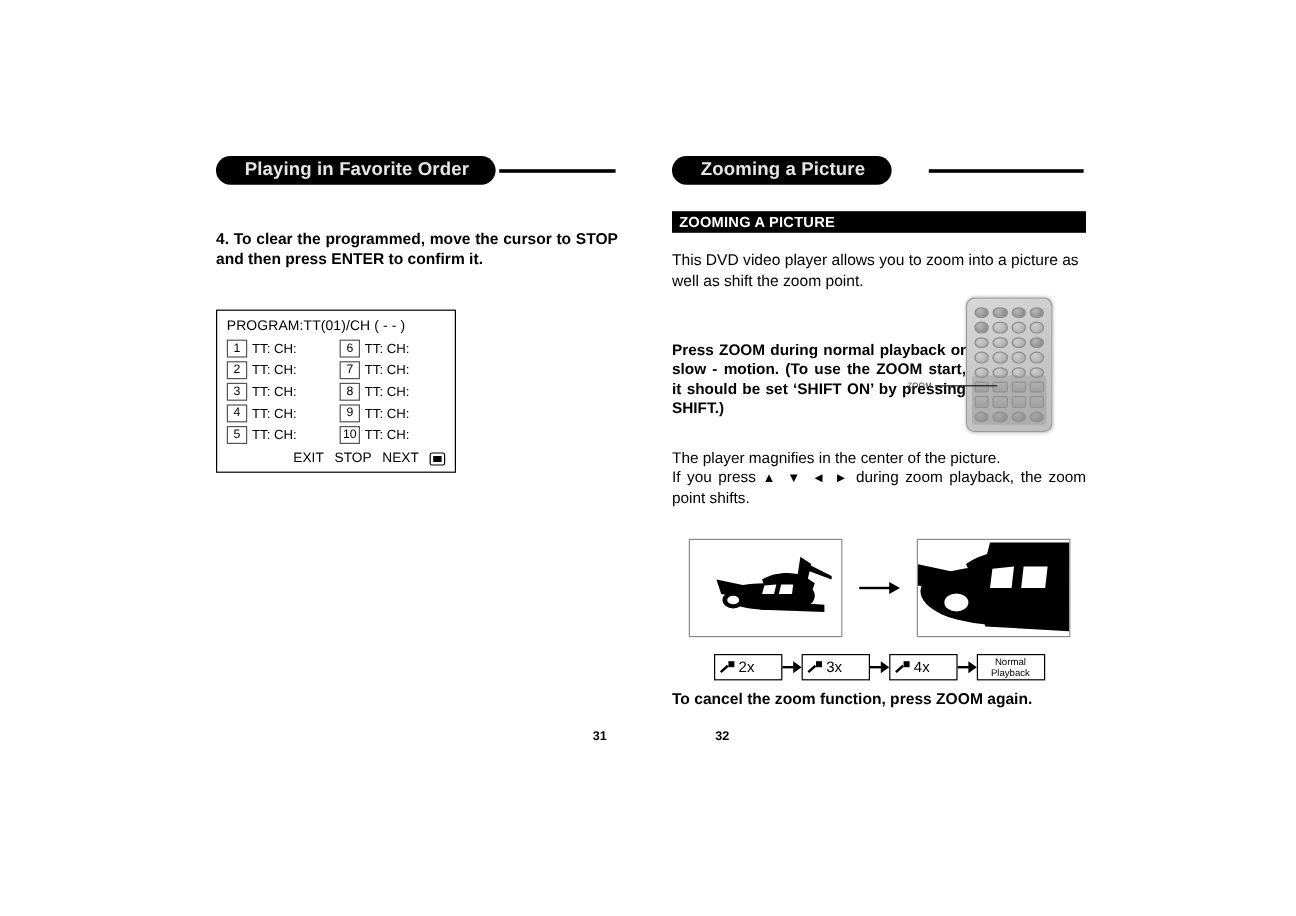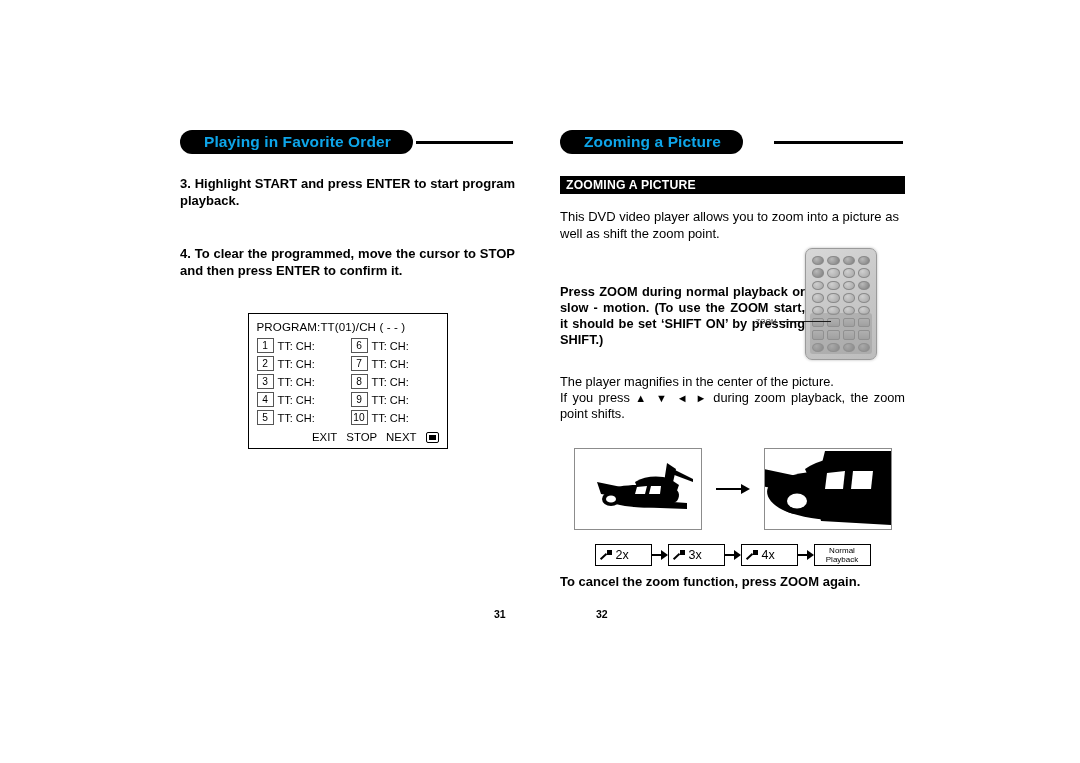--- a/index.html
+++ b/index.html
@@ -42,21 +42,21 @@
     top: 0;
     height: 24px;
     background: #000000;
     border-radius: 12px;
     display: flex;
     align-items: center;
     padding: 0 22px 0 24px;
     box-sizing: border-box;
   }
   .pill span {
-    color: #0ea5e9;
+    color: #e5e5e5;
     font-size: 15.5px;
     font-weight: bold;
     letter-spacing: 0.1px;
     white-space: nowrap;
     line-height: 1;
   }
   .head-rule {
     position: absolute;
     top: 11px;
     height: 3px;
@@ -101,21 +101,20 @@
   .intro-para {
     margin-top: 14px;
     font-size: 13px;
     line-height: 17px;
   }
 
   
   .program-box-wrap {
     margin-top: 34px;
     display: flex;
-    justify-content: center;
   }
   .program-box {
     width: 200px;
     border: 1.5px solid #000000;
     box-sizing: border-box;
     padding: 6px 8px 5px 8px;
     background: #ffffff;
   }
   .program-title {
     font-size: 11.6px;
@@ -376,21 +375,20 @@
 
   <div class="page page-left">
 
     <div class="section-head">
       <div class="pill">
         <span>Playing in Favorite Order</span>
       </div>
       <div class="head-rule head-rule-left"></div>
     </div>
 
-    <div class="para-b-left step-3">3. Highlight START and press ENTER to start program playback.</div>
 
     <div class="para-b-left step-4">4.  To clear the programmed, move the cursor to STOP and then press ENTER to confirm it.</div>
 
     <div class="program-box-wrap">
       <div class="program-box">
         <div class="program-title">PROGRAM:TT(01)/CH ( - - )</div>
 
         <div class="program-grid">
           <div class="prow">
             <span class="pnum">1</span>

